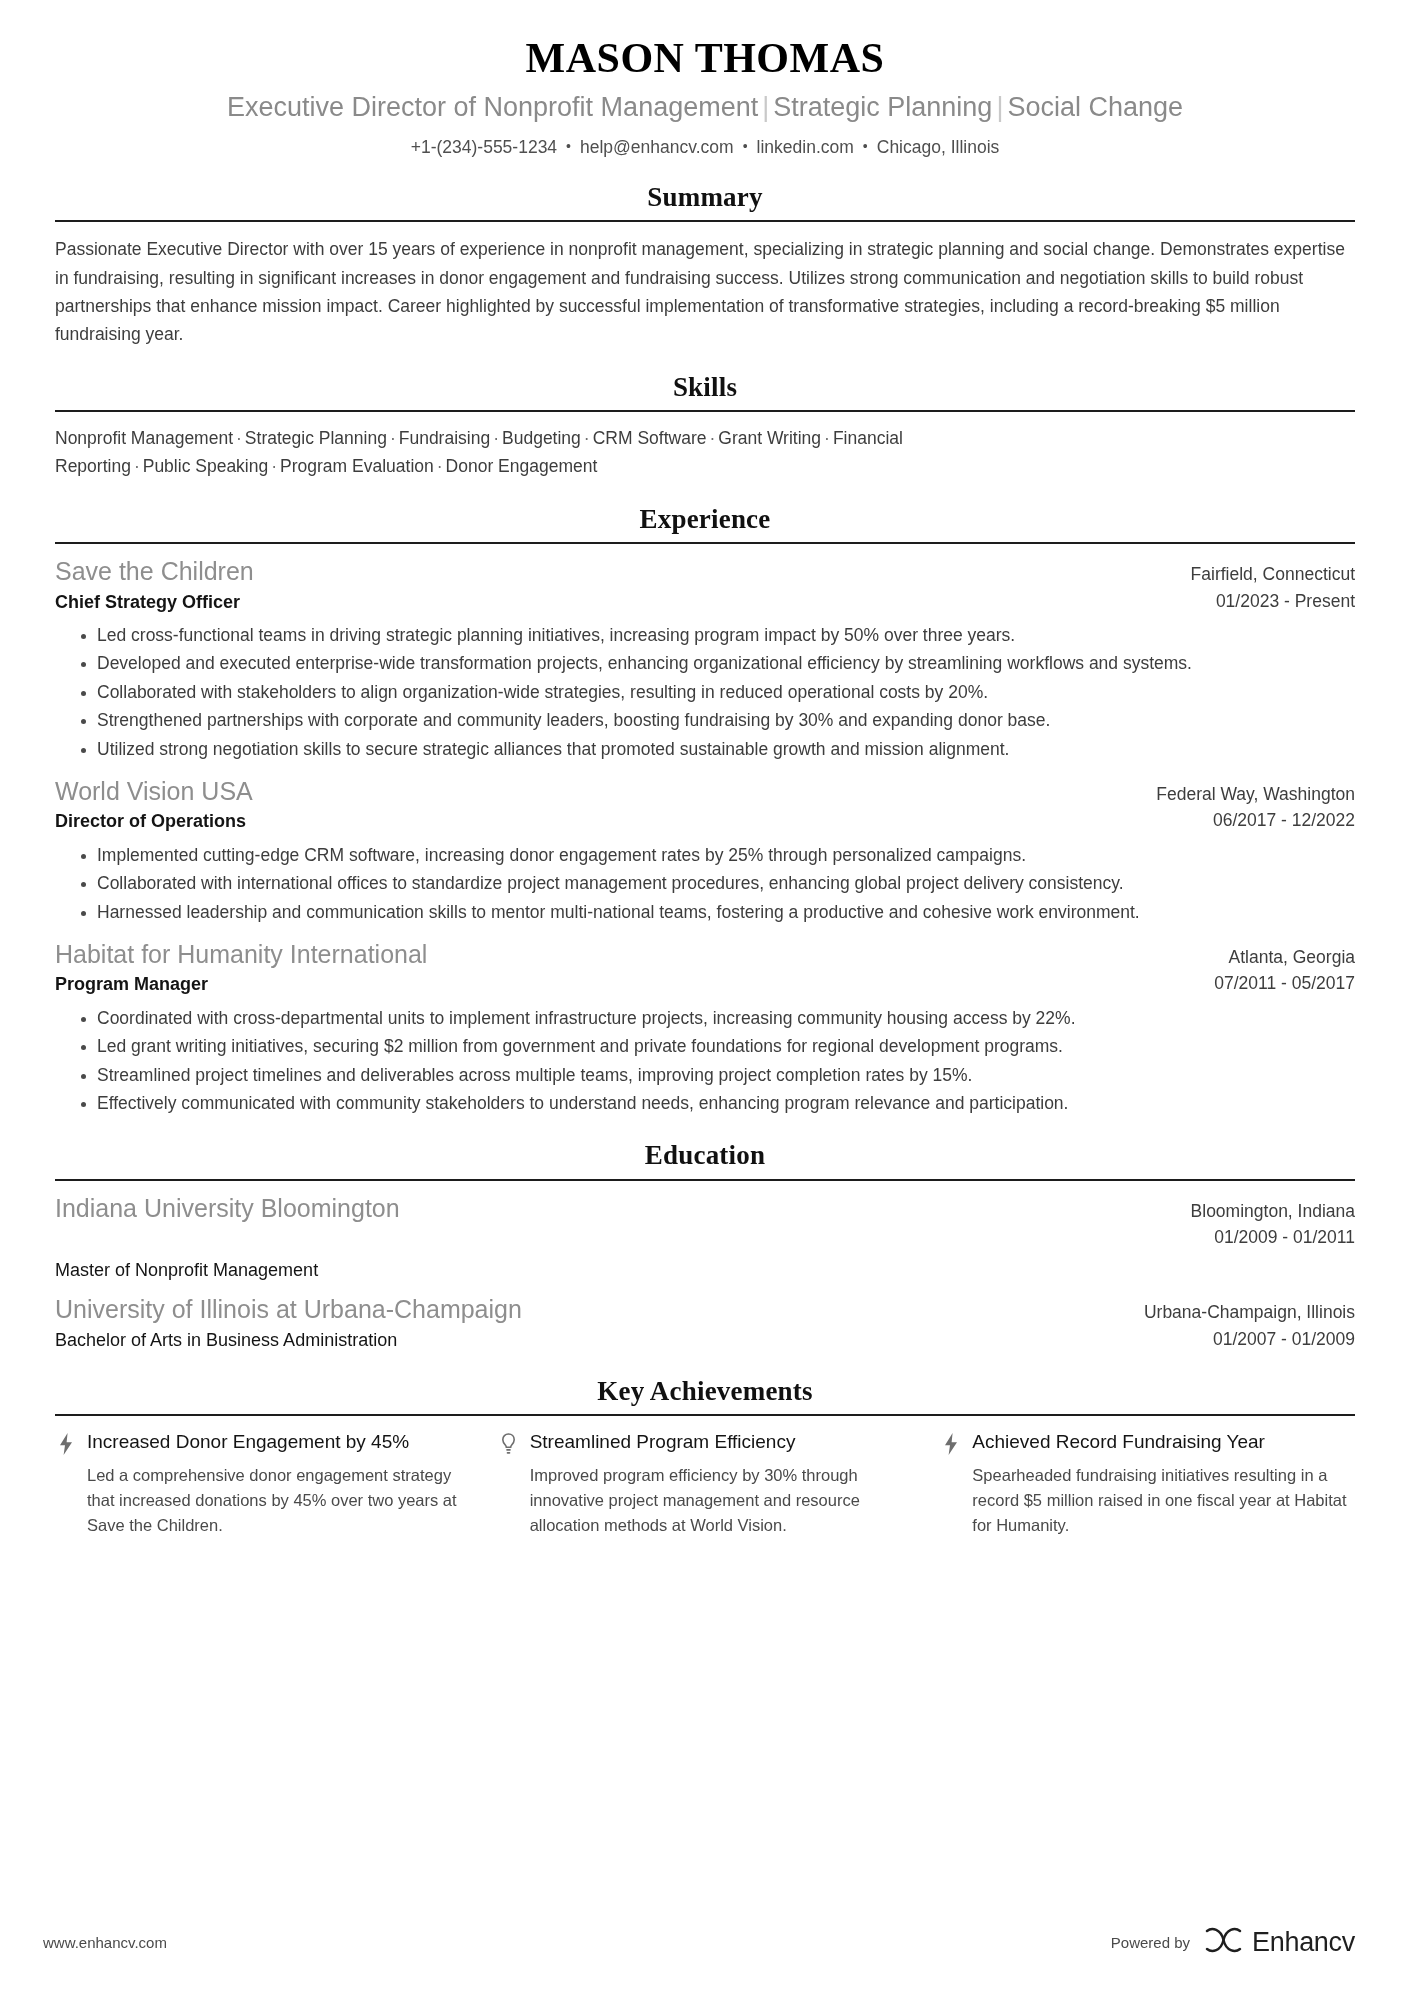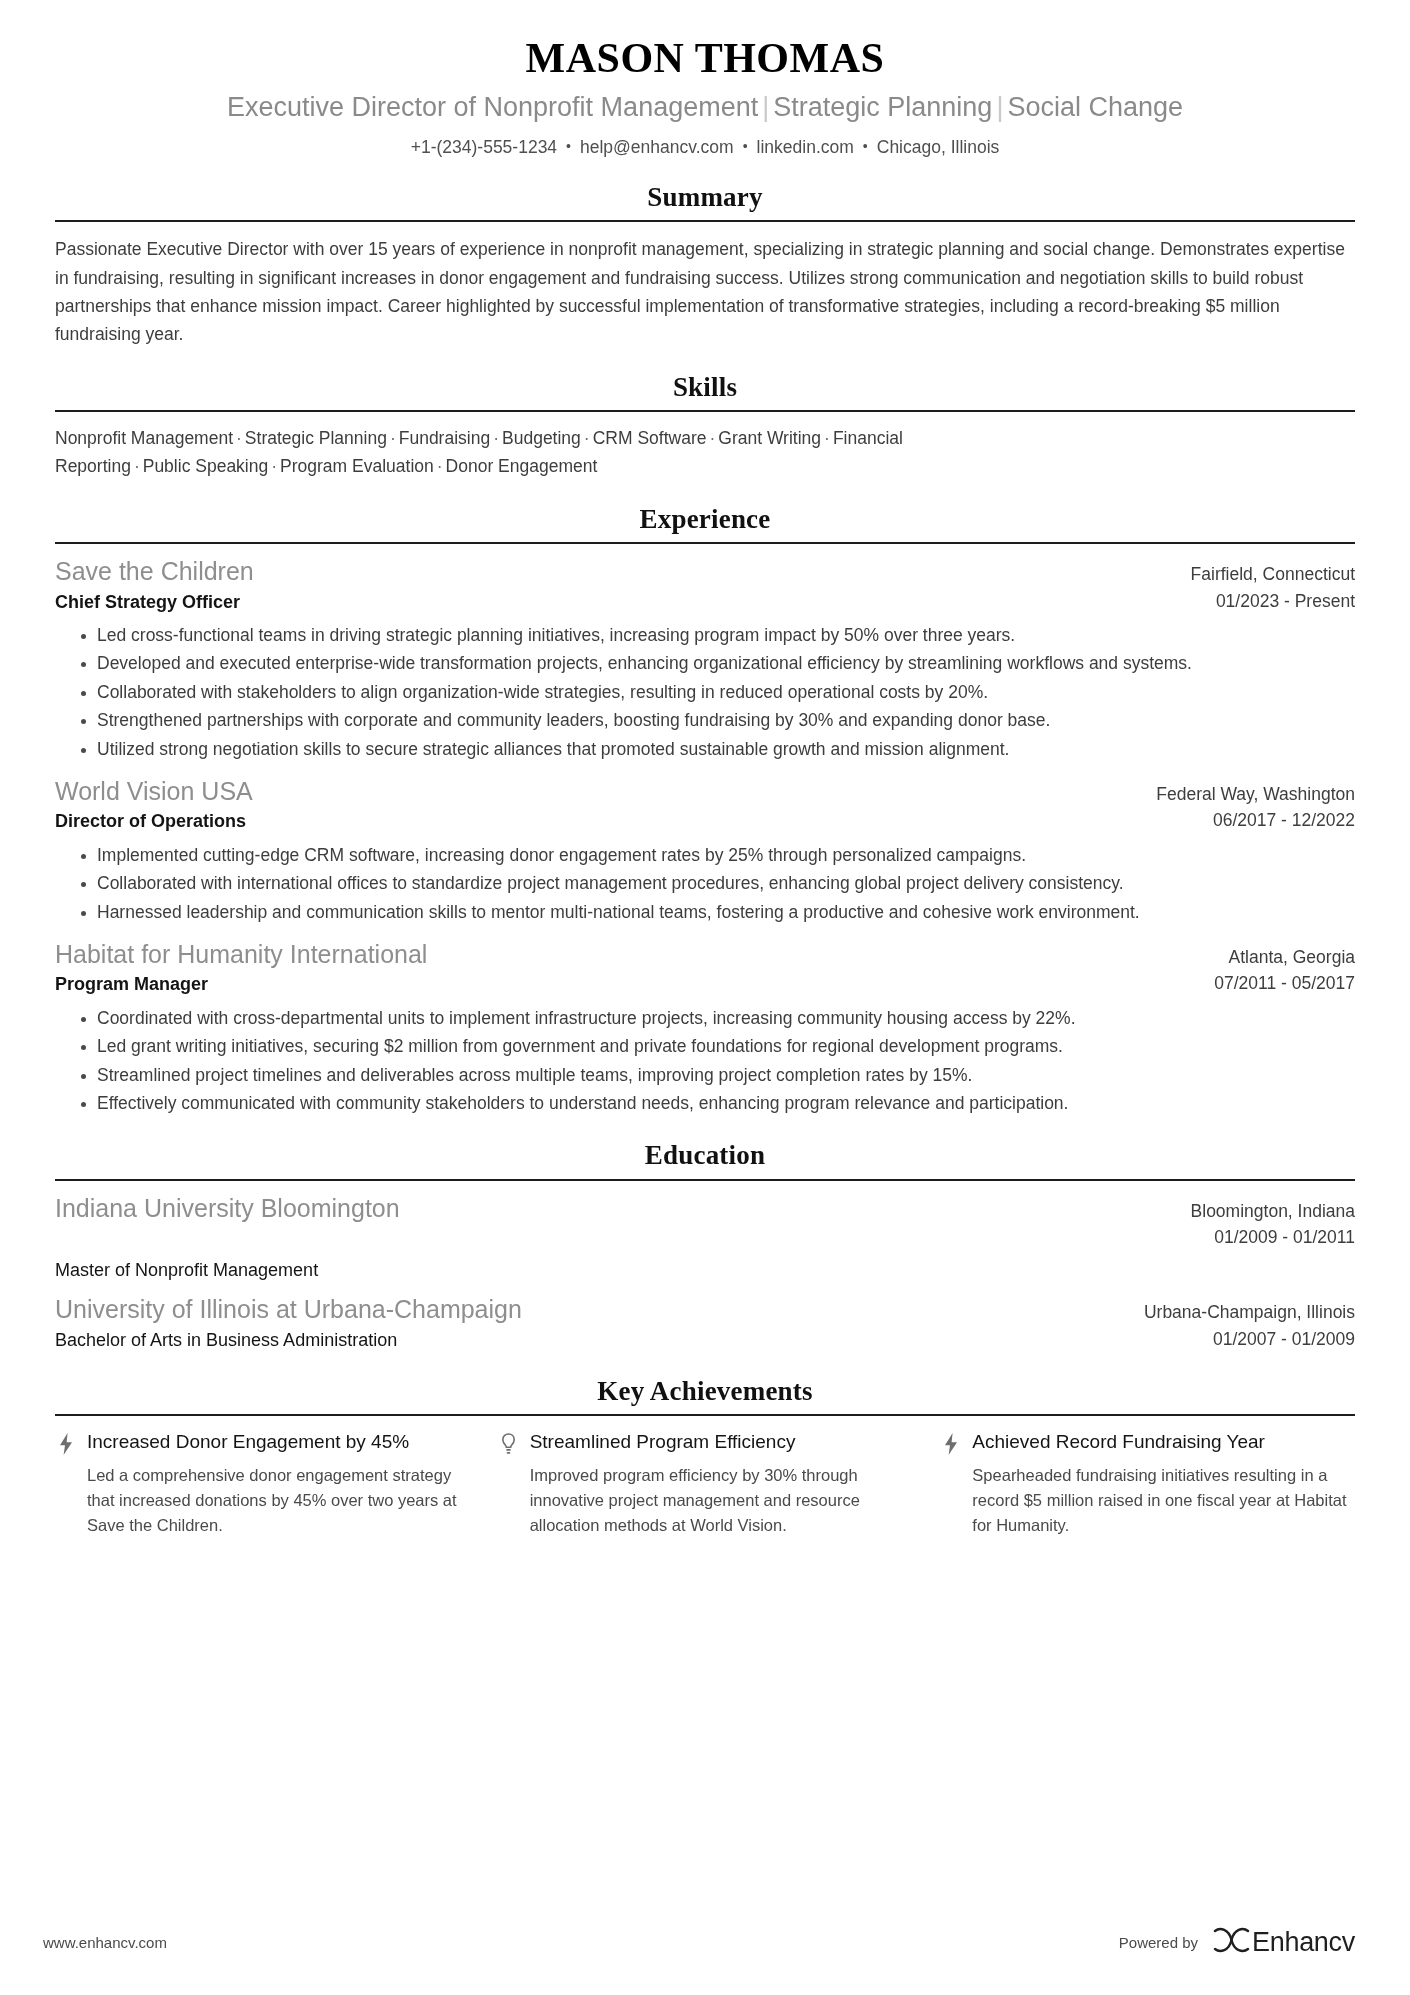--- a/index.html
+++ b/index.html
@@ -210,20 +210,21 @@
     gap: 14px;
   }
   .powered {
     font-size: 15px;
     color: #4a4a4a;
     margin-left: 25px;
   }
   .brand {
     display: flex;
     align-items: center;
+    gap: 8px;
   }
   .brand-mark { color: #1f1f1f; display: block; }
   .brand-word {
     font-size: 27px;
     color: #1f1f1f;
     letter-spacing: -0.3px;
     font-weight: 400;
     line-height: 1;
   }
 </style>

